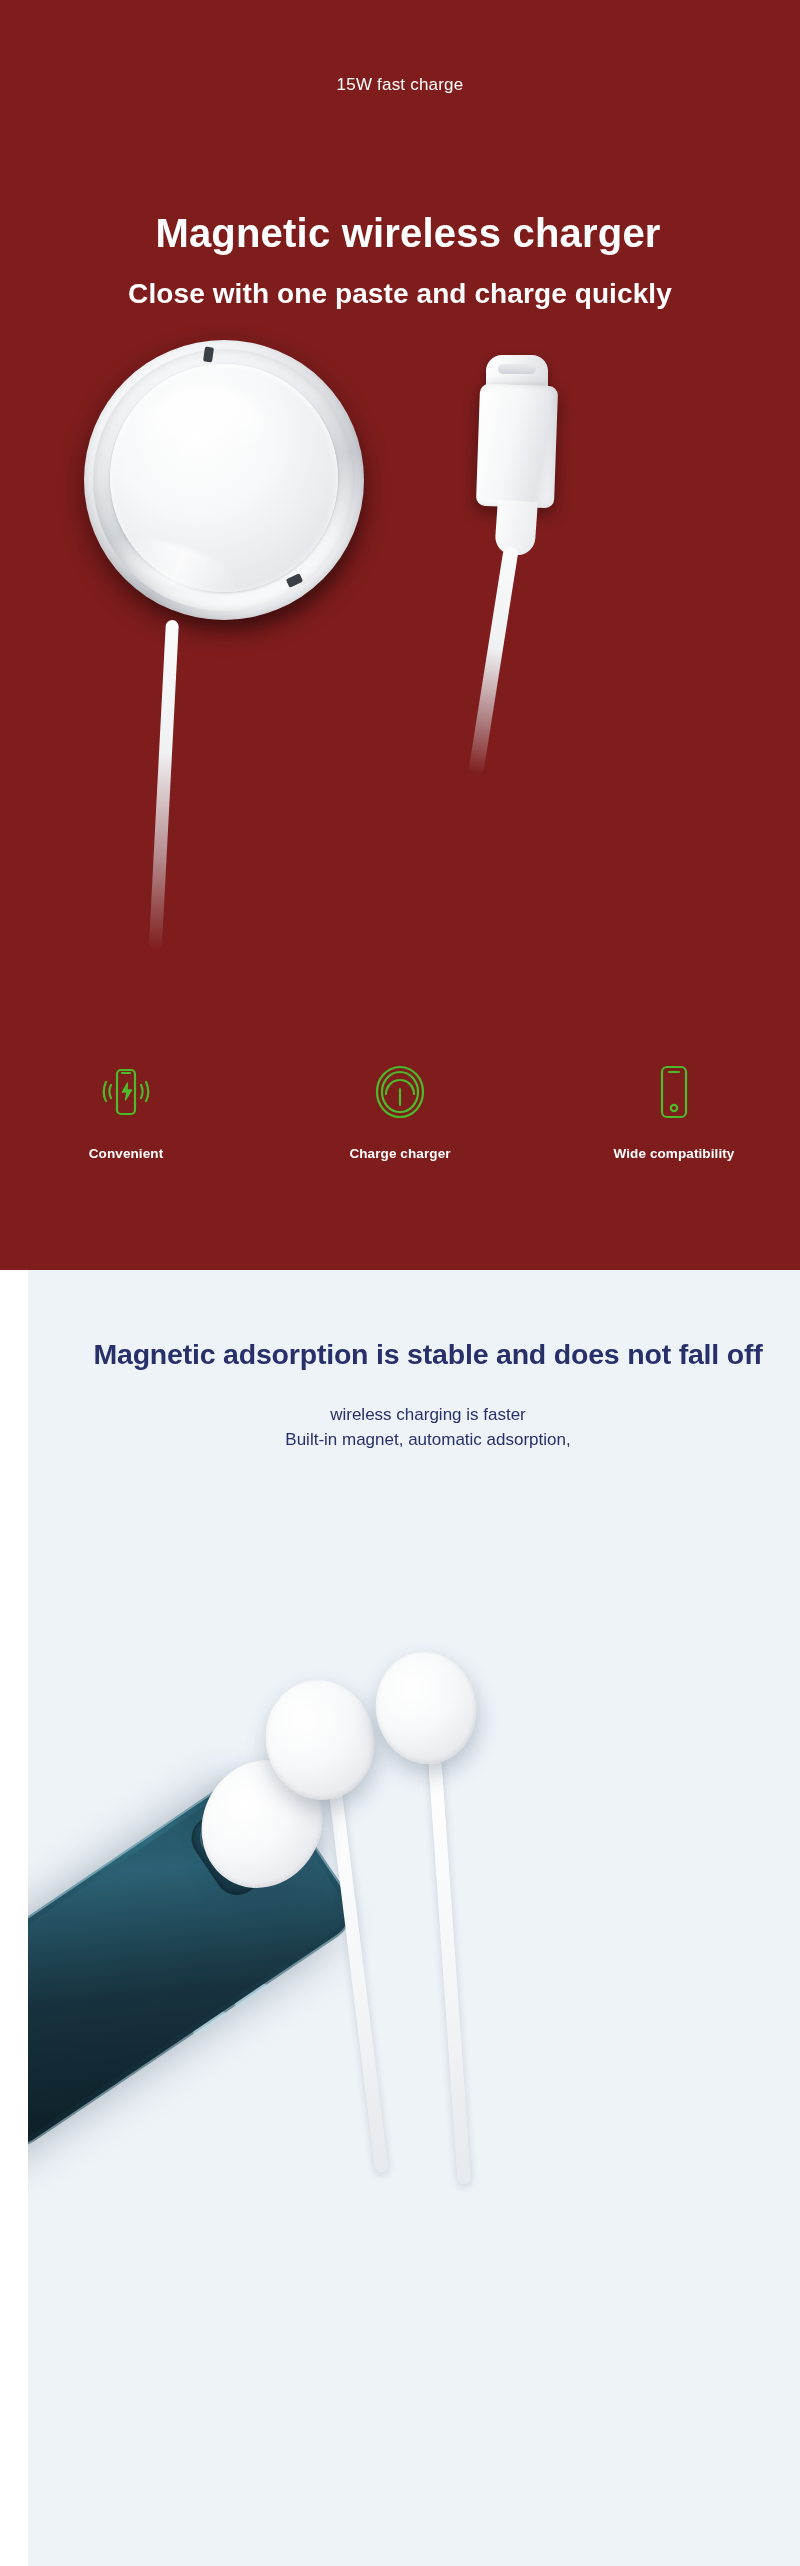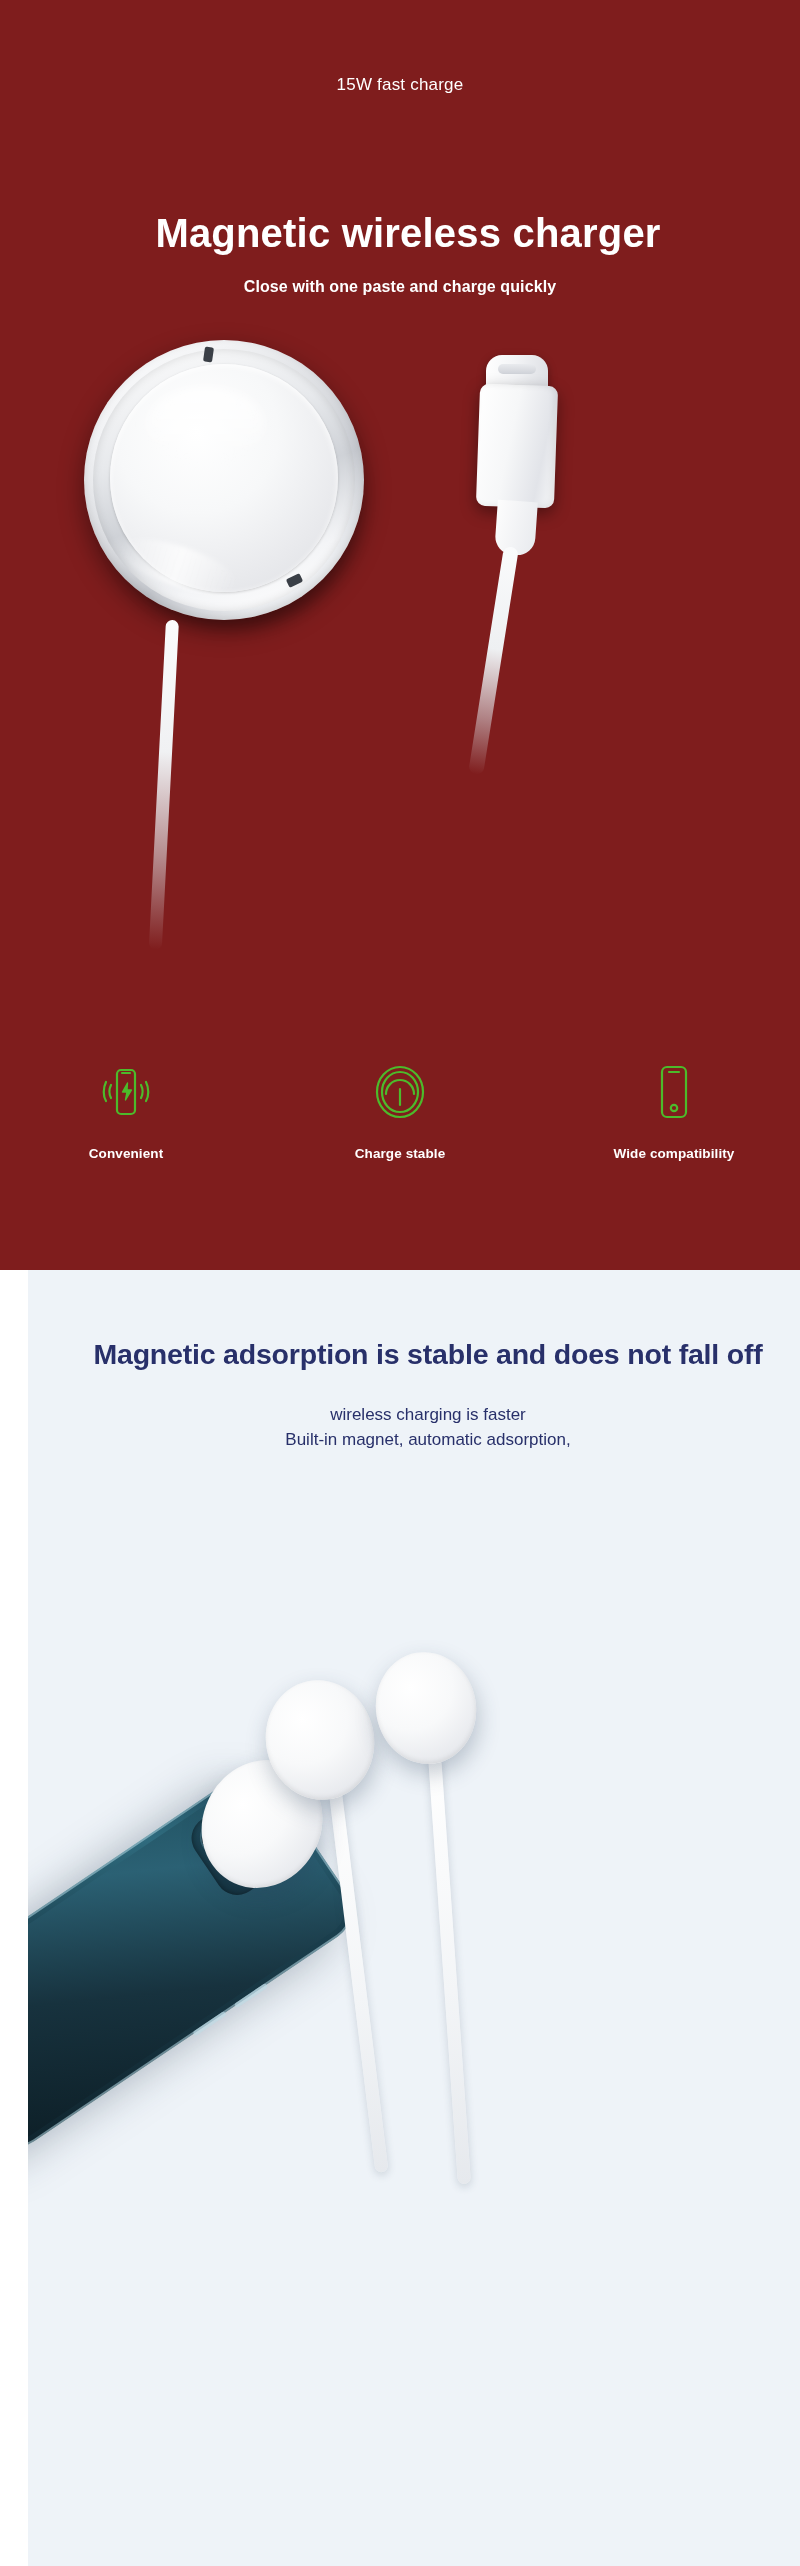--- a/index.html
+++ b/index.html
@@ -25,21 +25,21 @@
     font-size:17px; font-weight:400; letter-spacing:.2px;
   }
   .hero-title {
     position:absolute; top:211px; left:8px; width:100%;
     text-align:center; color:#fff;
     font-size:40px; font-weight:700; letter-spacing:.2px;
   }
   .hero-sub {
     position:absolute; top:278px; left:0; width:100%;
     text-align:center; color:#fff;
-    font-size:16px; font-weight:700; letter-spacing:.1px;
+    font-size:28px; font-weight:700; letter-spacing:.1px;
   }
 
   
   .product-stage {
     position:absolute; top:330px; left:0; width:800px; height:620px;
   }
 
   
   .puck-wrap { position:absolute; left:84px; top:10px; width:290px; height:290px; }
   .puck-shadow {
@@ -270,21 +270,21 @@
 
     <div class="feature">
       <div class="feature-ico">
         <svg width="52" height="56" viewBox="0 0 52 56" fill="none" stroke="#4cbb2b" stroke-width="2.2" stroke-linecap="round" stroke-linejoin="round">
           <ellipse cx="26" cy="28" rx="23" ry="25"></ellipse>
           <ellipse cx="26" cy="28" rx="18" ry="20"></ellipse>
           <path d="M12 30a14 14 0 0 1 28 0"></path>
           <path d="M26 41V25"></path>
         </svg>
       </div>
-      <div class="feature-label">Charge stable</div>
+      <div class="feature-label">Charge charger</div>
     </div>
 
     <div class="feature">
       <div class="feature-ico">
         <svg width="40" height="56" viewBox="0 0 40 56" fill="none" stroke="#4cbb2b" stroke-width="2.2" stroke-linecap="round" stroke-linejoin="round">
           <rect x="8" y="3" width="24" height="50" rx="5"></rect>
           <path d="M15 8h10"></path>
           <circle cx="20" cy="44" r="3.2"></circle>
         </svg>
       </div>

